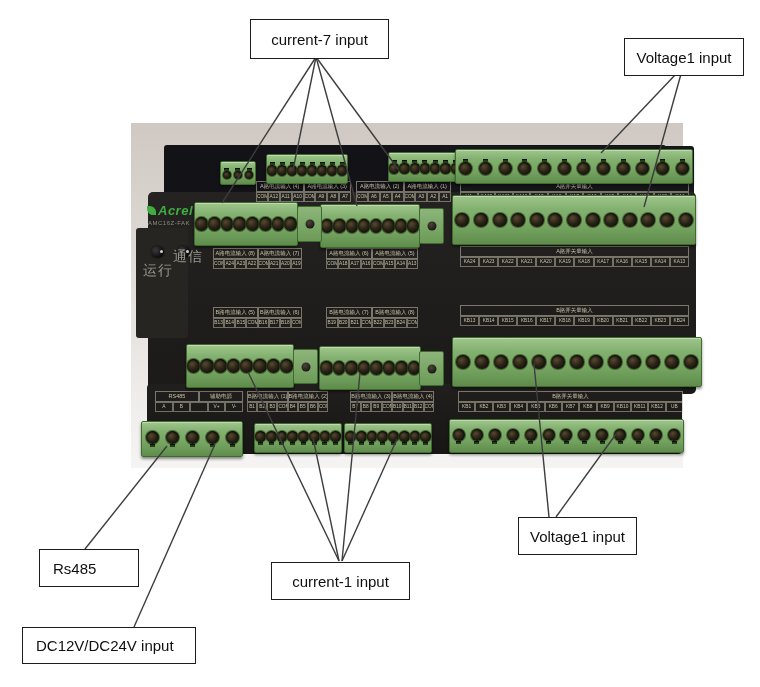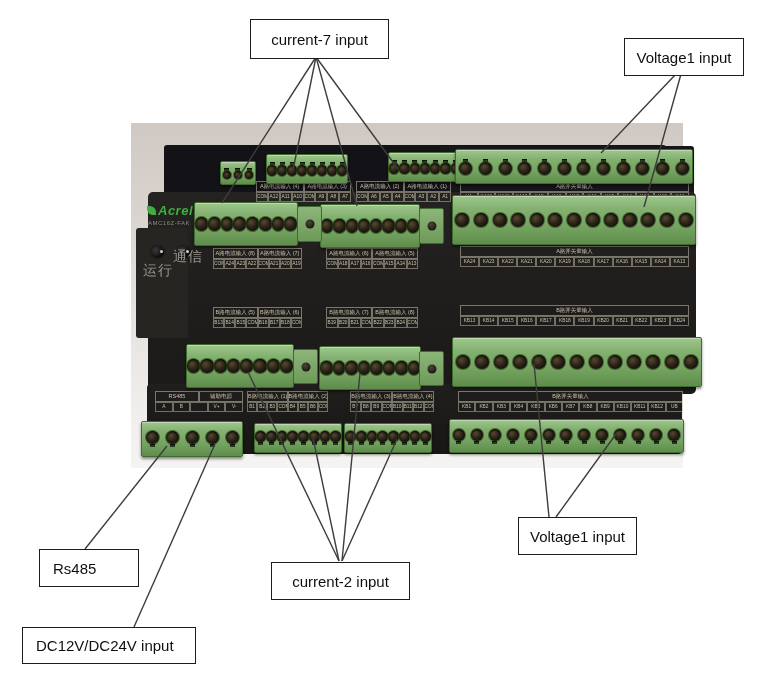--- a/index.html
+++ b/index.html
@@ -607,21 +607,21 @@
       <div class="callout center" style="left: 250px; top: 19px; width: 137px; height: 38px;">
         <span>current-7 input</span>
       </div>
       <div class="callout center" style="left: 624px; top: 38px; width: 118px; height: 36px;">
         <span>Voltage1 input</span>
       </div>
       <div class="callout left" style="left: 39px; top: 549px; width: 85px; height: 36px;">
         <span>Rs485</span>
       </div>
       <div class="callout center" style="left: 271px; top: 562px; width: 137px; height: 36px;">
-        <span>current-2 input</span>
+        <span>current-1 input</span>
       </div>
       <div class="callout left" style="left: 22px; top: 627px; width: 159px; height: 35px;">
         <span>DC12V/DC24V input</span>
       </div>
       <div class="callout center" style="left: 518px; top: 517px; width: 117px; height: 36px;">
         <span>Voltage1 input</span>
       </div>
     </div>
 </div>
 

